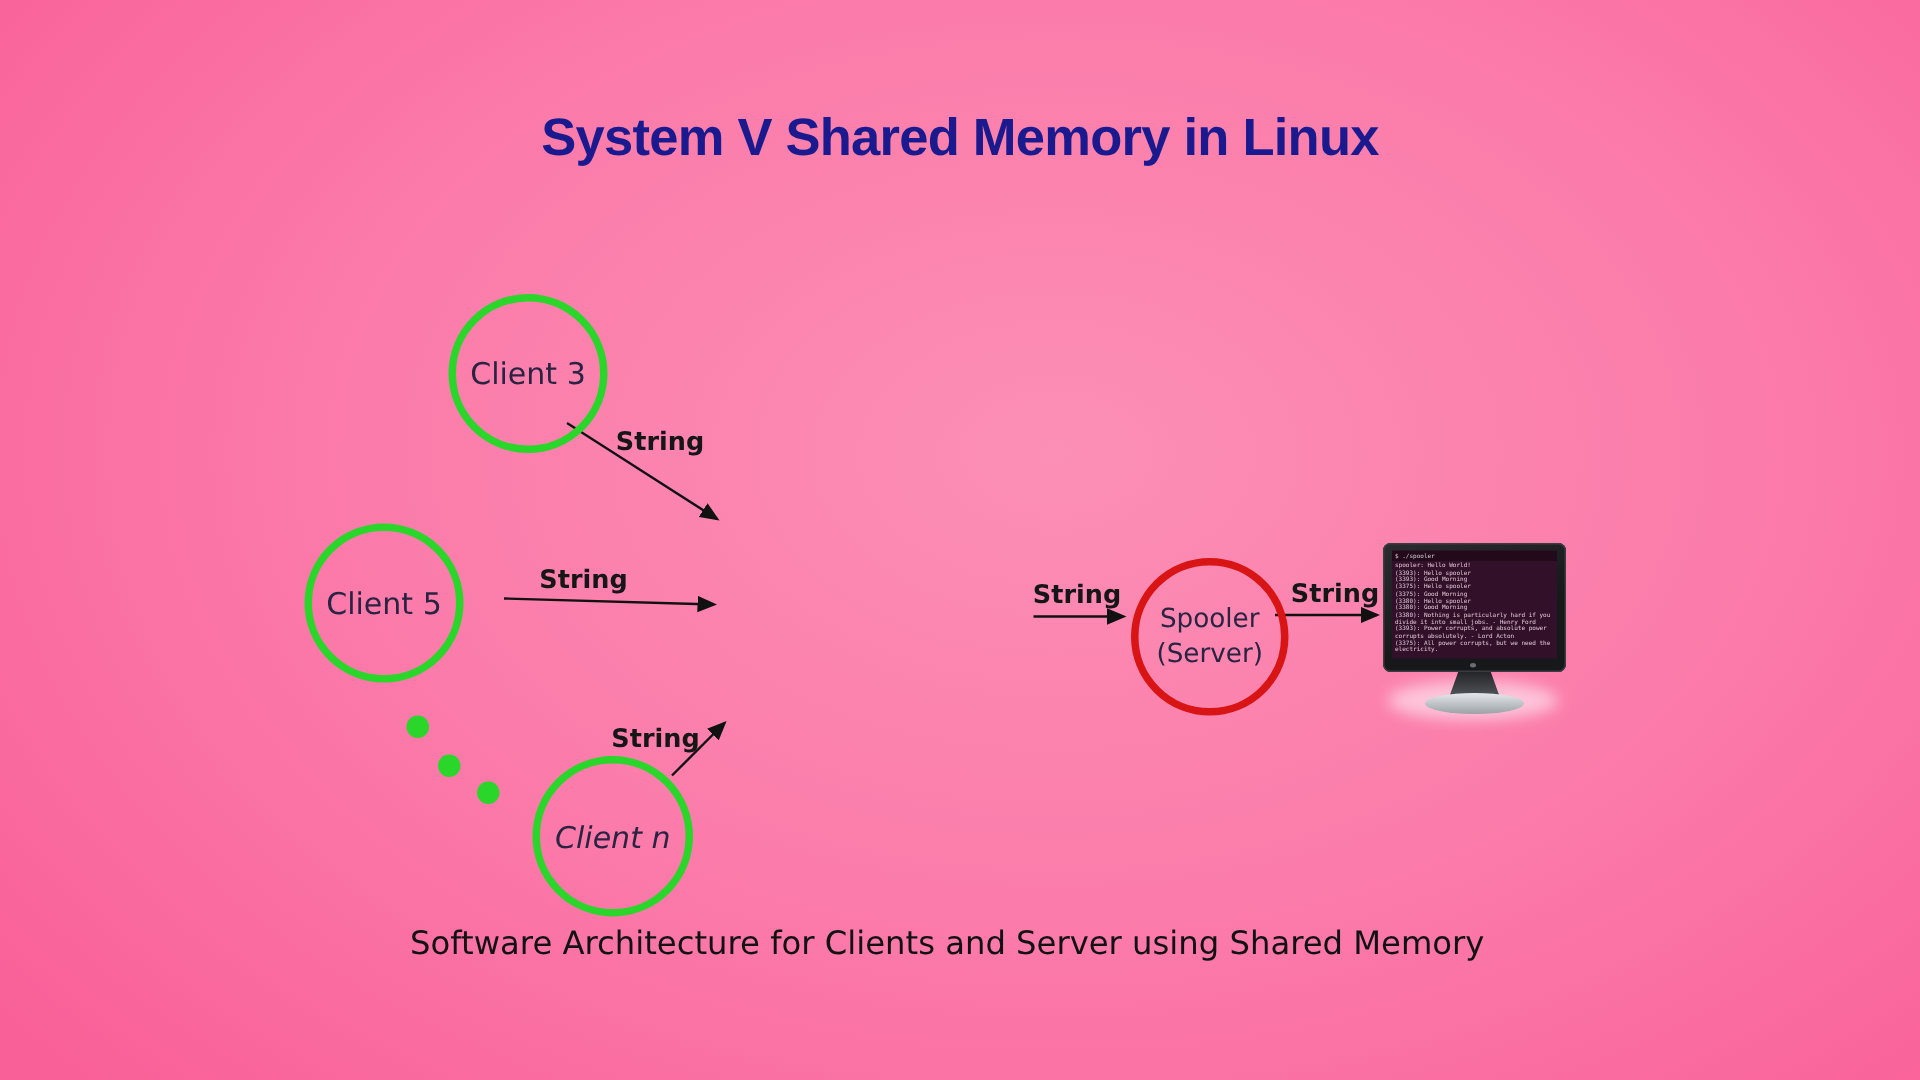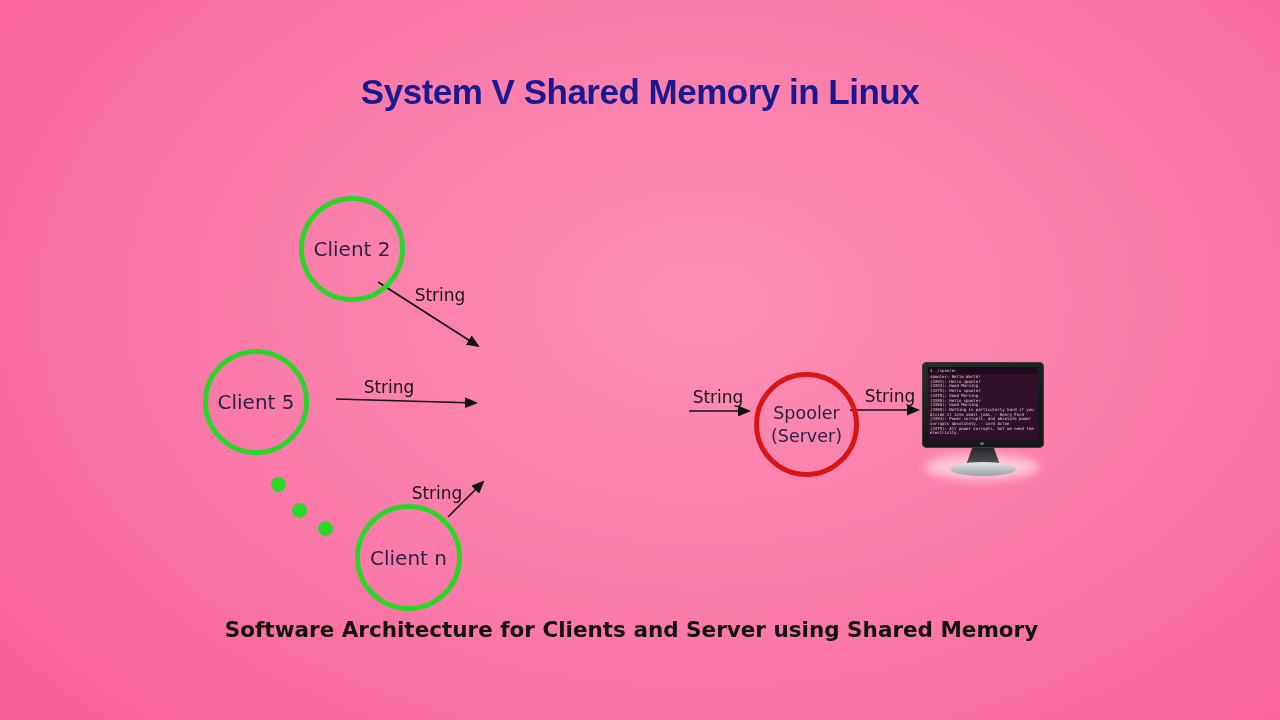--- a/index.html
+++ b/index.html
@@ -8,42 +8,42 @@
     background:radial-gradient(ellipse 900px 600px at 55% 42%, #fc8fb5 0%, #fb7aa9 55%, #f96098 100%);
     font-family:"DejaVu Sans", sans-serif;
   }
   .title{
     position:absolute;left:0;right:0;top:72px;text-align:center;
     font-family:"Liberation Sans", sans-serif;
     font-size:35px;font-weight:700;letter-spacing:-0.5px;color:#1a1a8e;
   }
   .caption{
     position:absolute;left:0;right:17px;top:617px;text-align:center;
-    font-size:21.5px;font-weight:700;color:#121212;
+    font-size:21.5px;font-weight:400;color:#121212;
   }
   .node-circle{
     position:absolute;border-radius:50%;display:flex;align-items:center;justify-content:center;
     border:5px solid #2bd62b;color:#2a2342;font-size:20px;text-align:center;
   }
   .c1{left:299px;top:196px;width:96px;height:96px;}
   .c2{left:203px;top:349px;width:96px;height:96px;}
-  .cn{left:355px;top:504px;width:97px;height:97px;}
+  .cn{left:355px;top:504px;width:97px;height:97px;font-style:italic;}
   .spooler{left:754px;top:372px;width:95px;height:95px;border-color:#d81414;font-size:17.5px;line-height:1.3;}
   .dot{position:absolute;width:15px;height:15px;border-radius:50%;background:#2bd62b;}
   .dot1{left:271px;top:477px;}
   .dot2{left:292px;top:503px;}
   .dot3{left:318px;top:521px;}
   .mem-box{
     position:absolute;left:483px;top:348px;width:205px;height:132px;box-sizing:border-box;
     border:6px solid #1d47cf;display:flex;align-items:center;justify-content:center;
     color:#1b1b1b;font-size:23px;
   }
   .edge-label{
     position:absolute;transform:translateX(-50%);
-    font-size:17px;color:#161616;white-space:nowrap;
+    font-size:17px;color:#161616;white-space:nowrap;font-weight:bold;
   }
   .arrows{position:absolute;left:0;top:0;width:1280px;height:720px;pointer-events:none;}
   
   .monitor{position:absolute;left:921px;top:362px;width:124px;height:120px;}
   .mon-shadow{position:absolute;left:4px;top:92px;width:114px;height:26px;border-radius:50%;
     background:rgba(255,255,255,0.55);filter:blur(5px);}
   .mon-frame{position:absolute;left:1px;top:0;width:122px;height:86px;border-radius:5px;
     background:linear-gradient(160deg,#2a2c2f 0%,#17181a 60%);
     box-shadow:inset 0 0 0 1px #3a3c40;}
   .mon-screen{position:absolute;left:6px;top:5px;width:110px;height:72px;background:#33102a;overflow:hidden;}
@@ -71,21 +71,21 @@
       </marker>
     </defs>
     <line x1="378" y1="282" x2="478" y2="346" stroke="#111" stroke-width="1.6" marker-end="url(#ah)"></line>
     <line x1="336" y1="399" x2="476" y2="403" stroke="#111" stroke-width="1.6" marker-end="url(#ah)"></line>
     <line x1="448" y1="517" x2="483" y2="482" stroke="#111" stroke-width="1.6" marker-end="url(#ah)"></line>
     <line x1="689" y1="411" x2="749" y2="411" stroke="#111" stroke-width="1.6" marker-end="url(#ah)"></line>
     <line x1="850" y1="410" x2="918" y2="410" stroke="#111" stroke-width="1.6" marker-end="url(#ah)"></line>
   </svg>
 
   <div class="node-circle c1">
-    <span>Client 2</span>
+    <span>Client 3</span>
   </div>
   <div class="node-circle c2">
     <span>Client 5</span>
   </div>
   <div class="node-circle cn">
     <span>Client n</span>
   </div>
 
   <div class="dot dot1"></div>
   <div class="dot dot2"></div>

